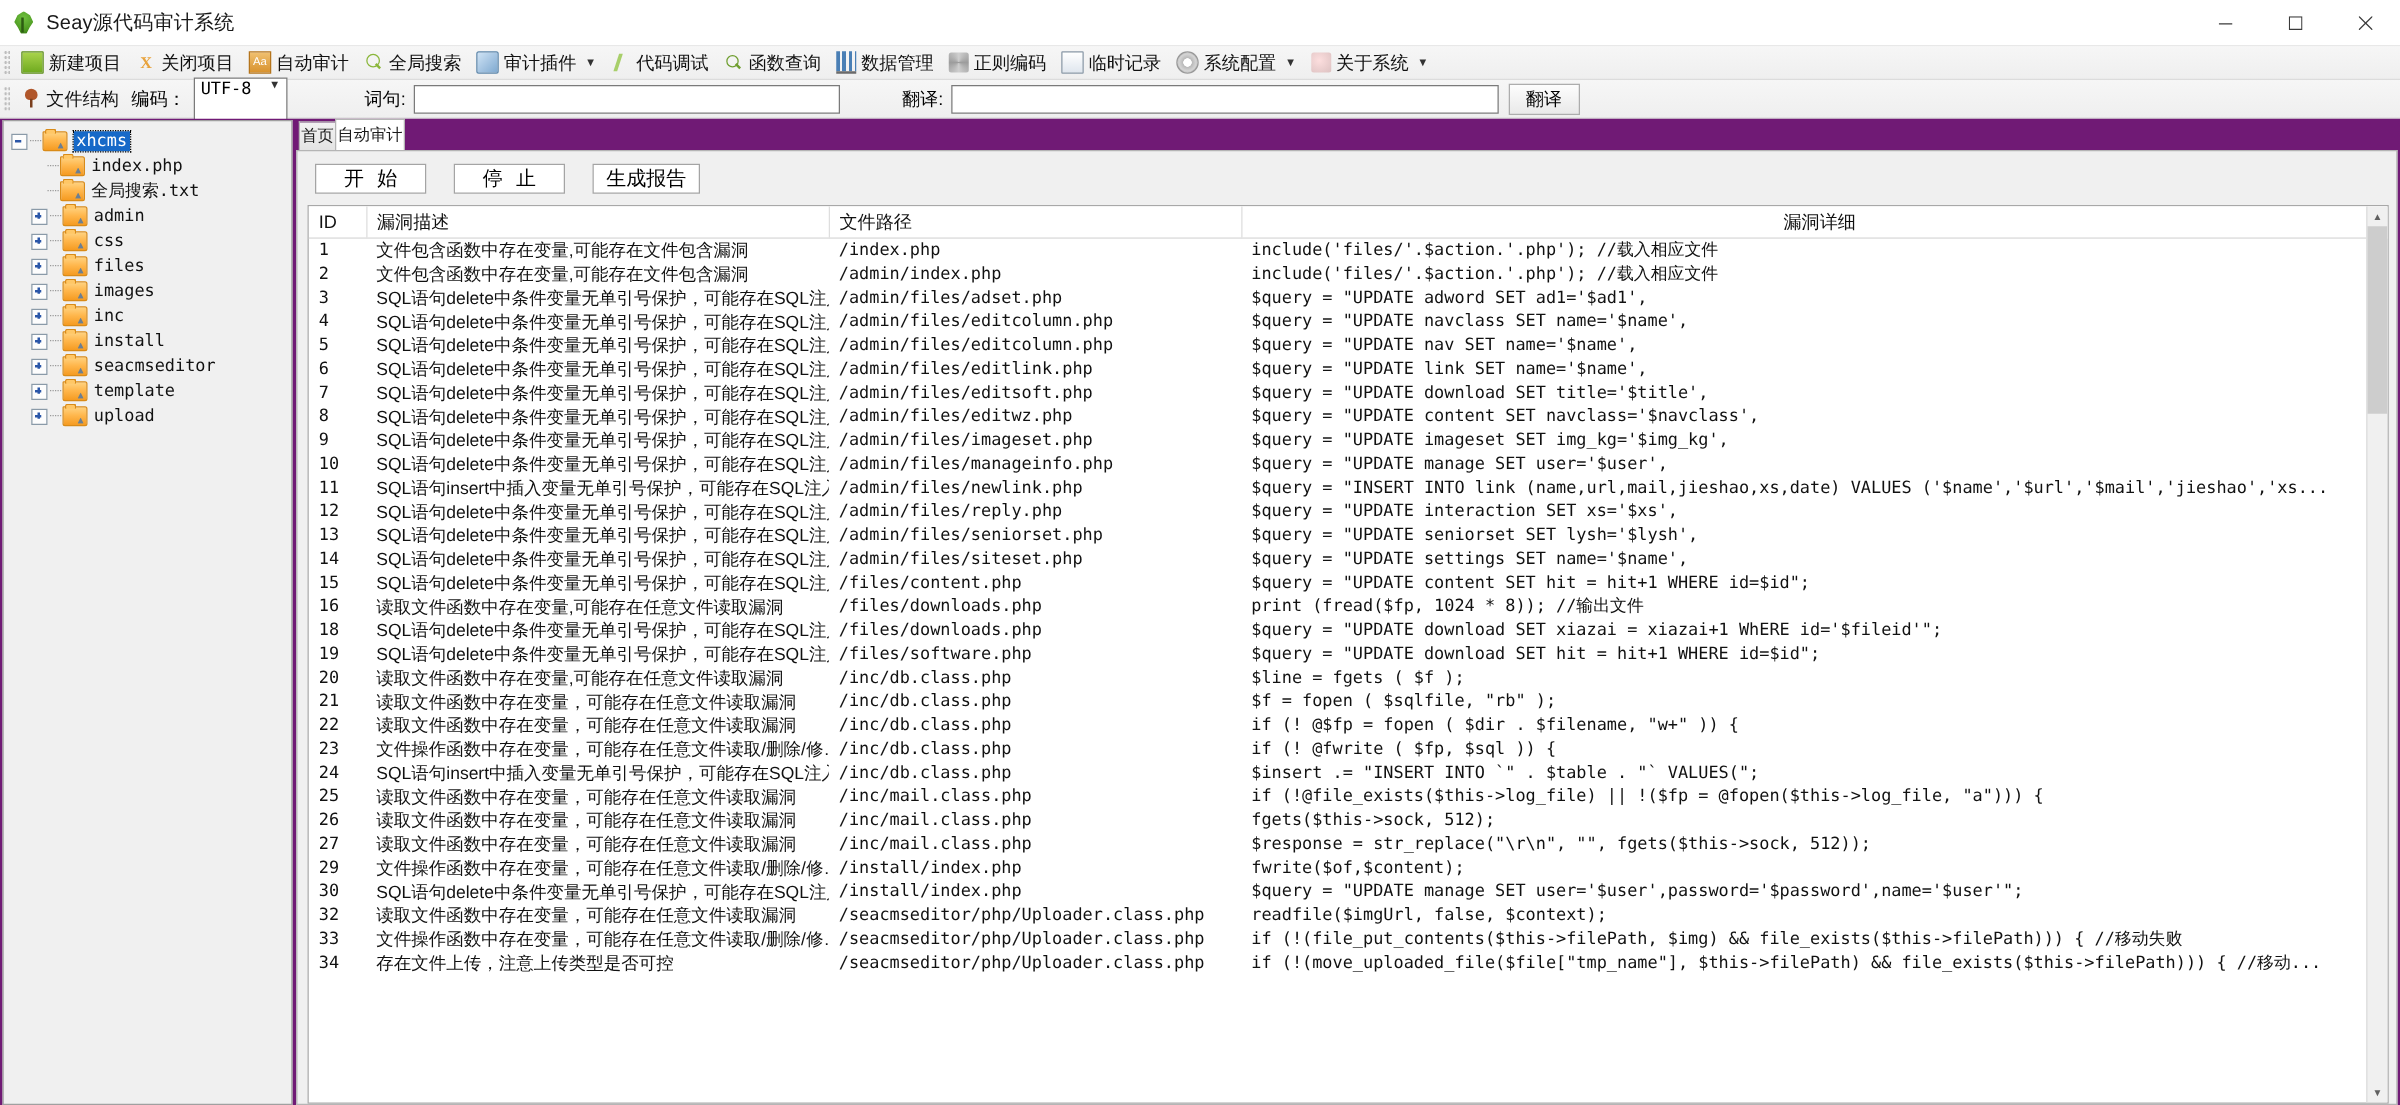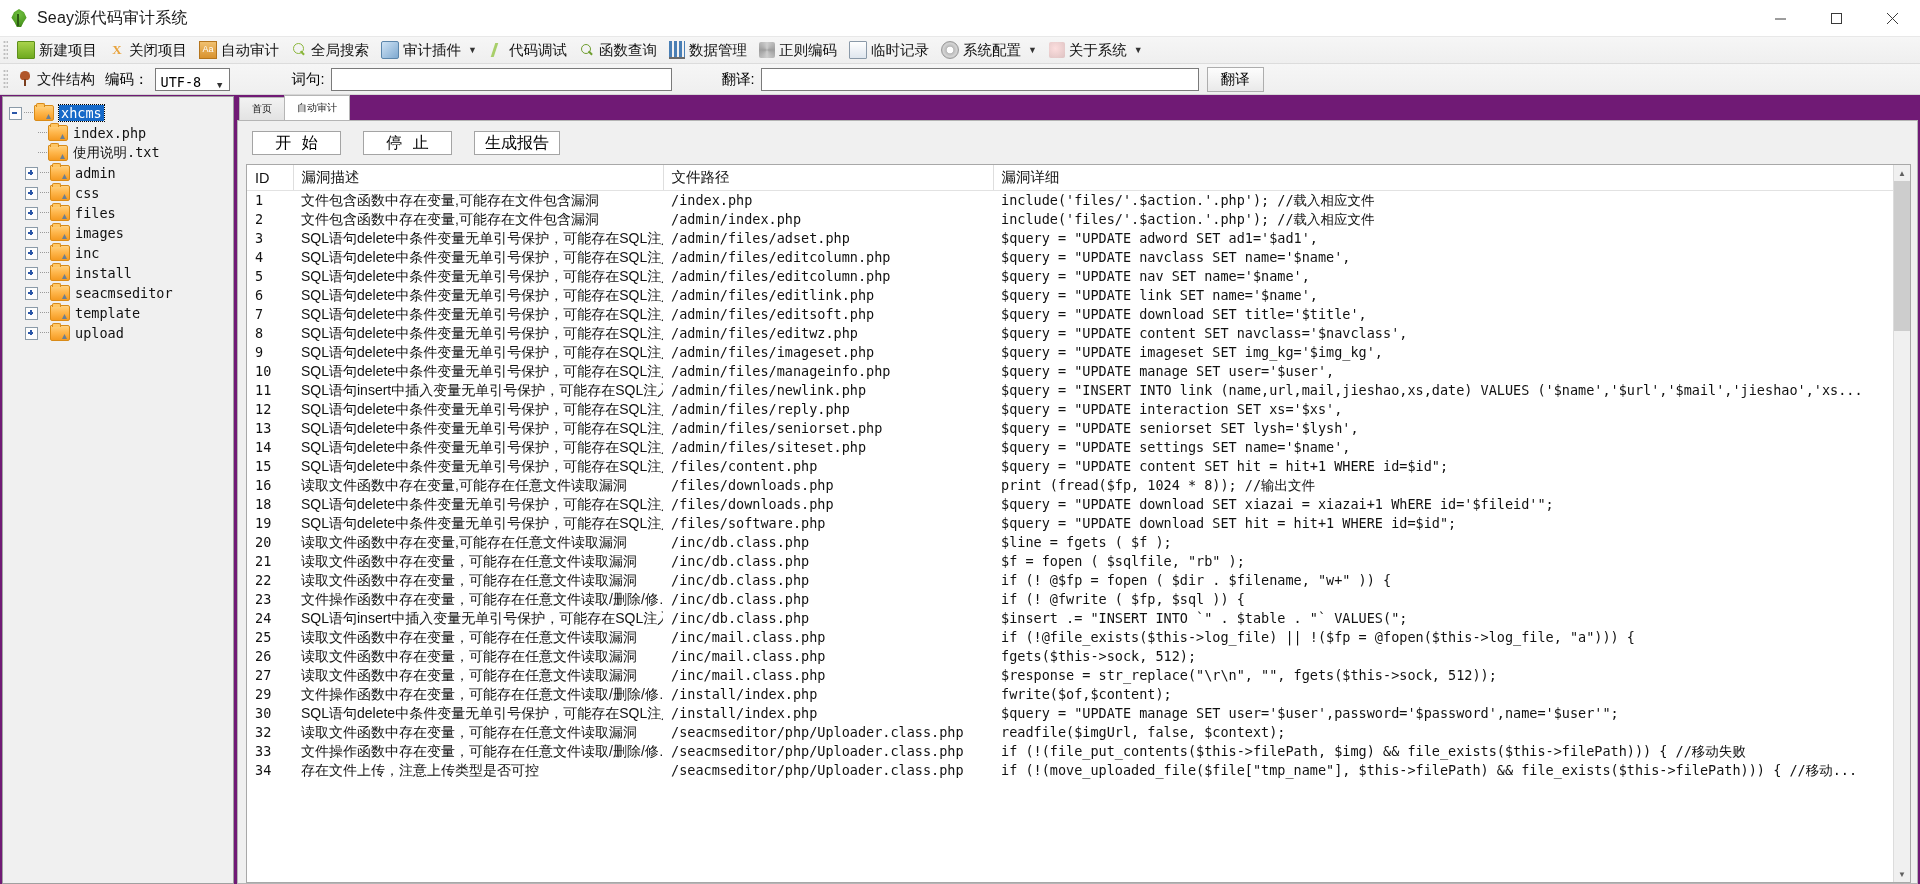--- a/index.html
+++ b/index.html
@@ -159,22 +159,22 @@
     flex: 0 0 30px;
     padding-left: 2px;
     font-size: 14.5px;
   }
   .sb-label { margin: 0 6px 0 4px; white-space: nowrap; }
   .sel-box {
     height: 21px;
     border: 1px solid #7a7a7a;
     background: #fff;
     display: flex;
-    align-items: flex-end;
-    padding: 0 2px 0 5px;
+    align-items: flex-start;
+    padding: 0 2px 12px 5px;
     font-family: "DejaVu Sans Mono", monospace;
     font-size: 13.5px;
     min-width: 62px;
   }
   .sel-box .caret {
     margin-left: auto;
     font-size: 9px;
     color: #333;
     padding: 0 4px;
   }
@@ -289,22 +289,22 @@
   .tabs {
     display: flex;
     align-items: flex-end;
     height: 24px;
     flex: 0 0 24px;
     padding-left: 2px;
   }
   .tab {
     height: 22px;
     line-height: 22px;
-    padding: 0 12px;
-    font-size: 10px;
+    padding: 0 1px;
+    font-size: 13px;
     border: 1px solid #b5b5b5;
     border-bottom: none;
     background: linear-gradient(to bottom,#f2f2f2,#e3e3e3);
     margin-right: -1px;
     color:#1a1a1a;
   }
   .tab.active {
     background: #ffffff;
     height: 24px;
     line-height: 24px;
@@ -362,21 +362,21 @@
     background: #ffffff;
     height: 25px;
     padding: 0 0 0 8px;
     border-right: 1px solid #dedede;
     border-bottom: 1px solid #e2e2e2;
     font-family: "Liberation Sans", sans-serif;
     font-size: 14.5px;
     color:#111;
     vertical-align: middle;
   }
-  table.grid thead th:last-child { border-right: none; }
+  table.grid thead th:last-child { border-right: none; text-align: center; }
   table.grid tbody td {
     height: 19px;
     padding: 0 0 0 8px;
     white-space: nowrap;
     overflow: hidden;
     text-overflow: clip;
     color: #111;
     line-height: 19px;
   }
   td.c-id { width: 46px; }
@@ -530,21 +530,21 @@
               <div style="flex: 0 0 13px;"></div>
               <div class="dots"></div>
               <div class="folder-ico"></div>
               <div class="tree-label">index.php</div>
             </div>
             <div class="tree-row">
               <div class="indent" style="flex: 0 0 16px;"></div>
               <div style="flex: 0 0 13px;"></div>
               <div class="dots"></div>
               <div class="folder-ico"></div>
-              <div class="tree-label">使用说明.txt</div>
+              <div class="tree-label">全局搜索.txt</div>
             </div>
             <div class="tree-row">
               <div class="indent" style="flex: 0 0 16px;"></div>
               <div class="exp-box plus"></div>
               <div class="dots"></div>
               <div class="folder-ico"></div>
               <div class="tree-label">admin</div>
             </div>
             <div class="tree-row">
               <div class="indent" style="flex: 0 0 16px;"></div>

